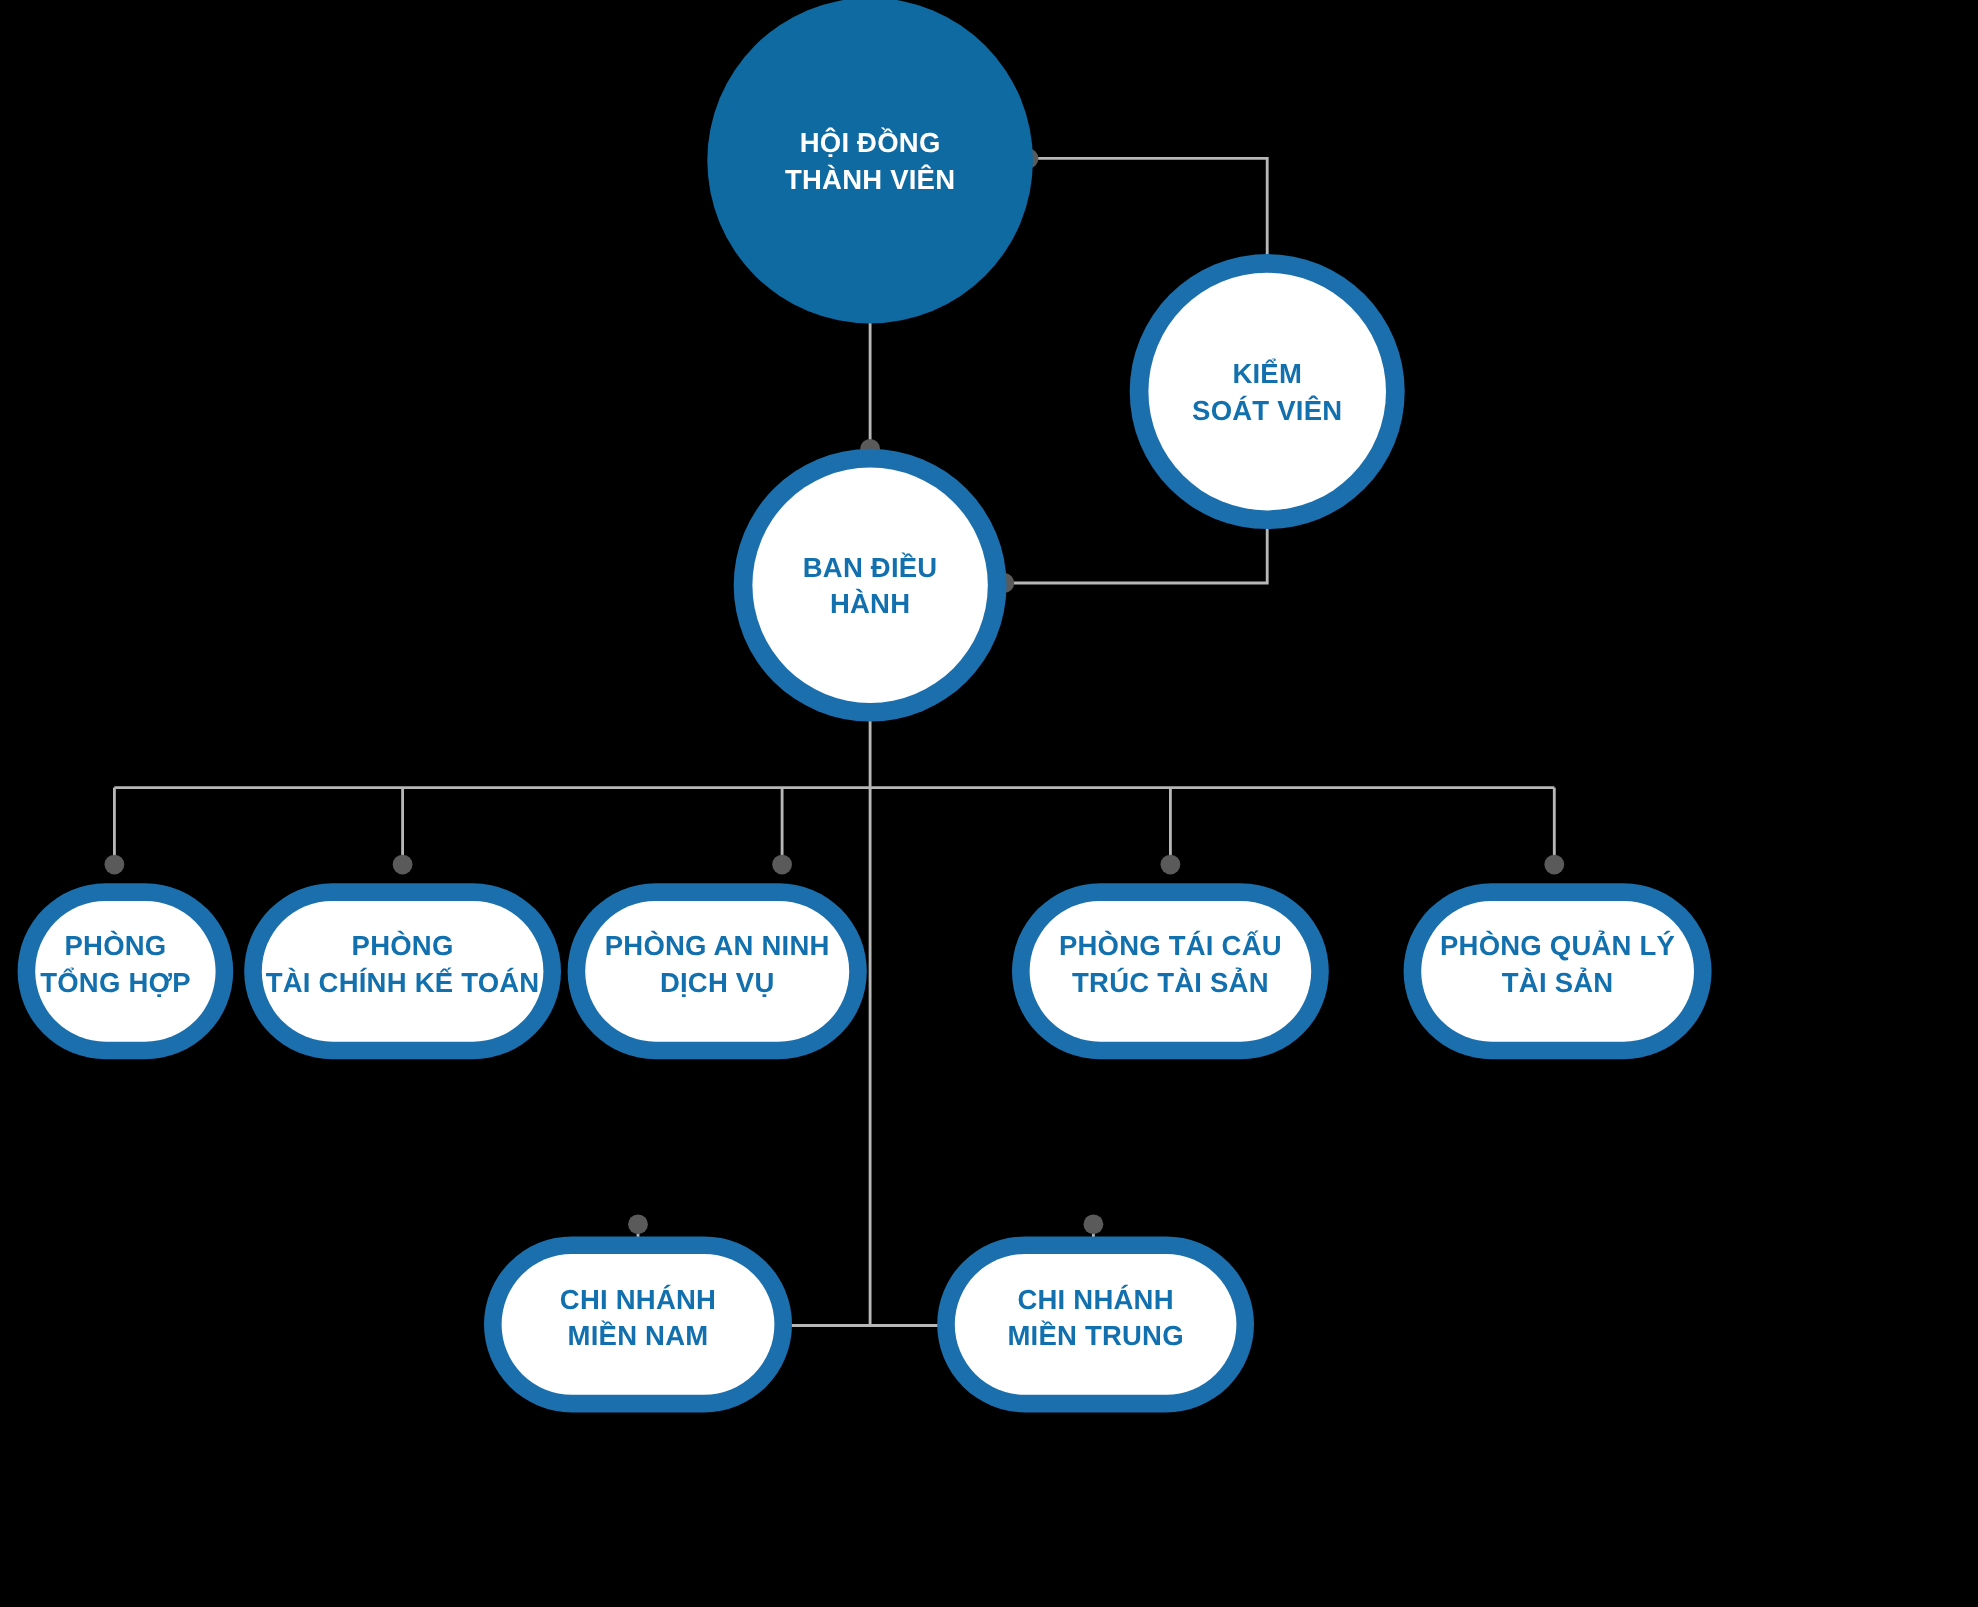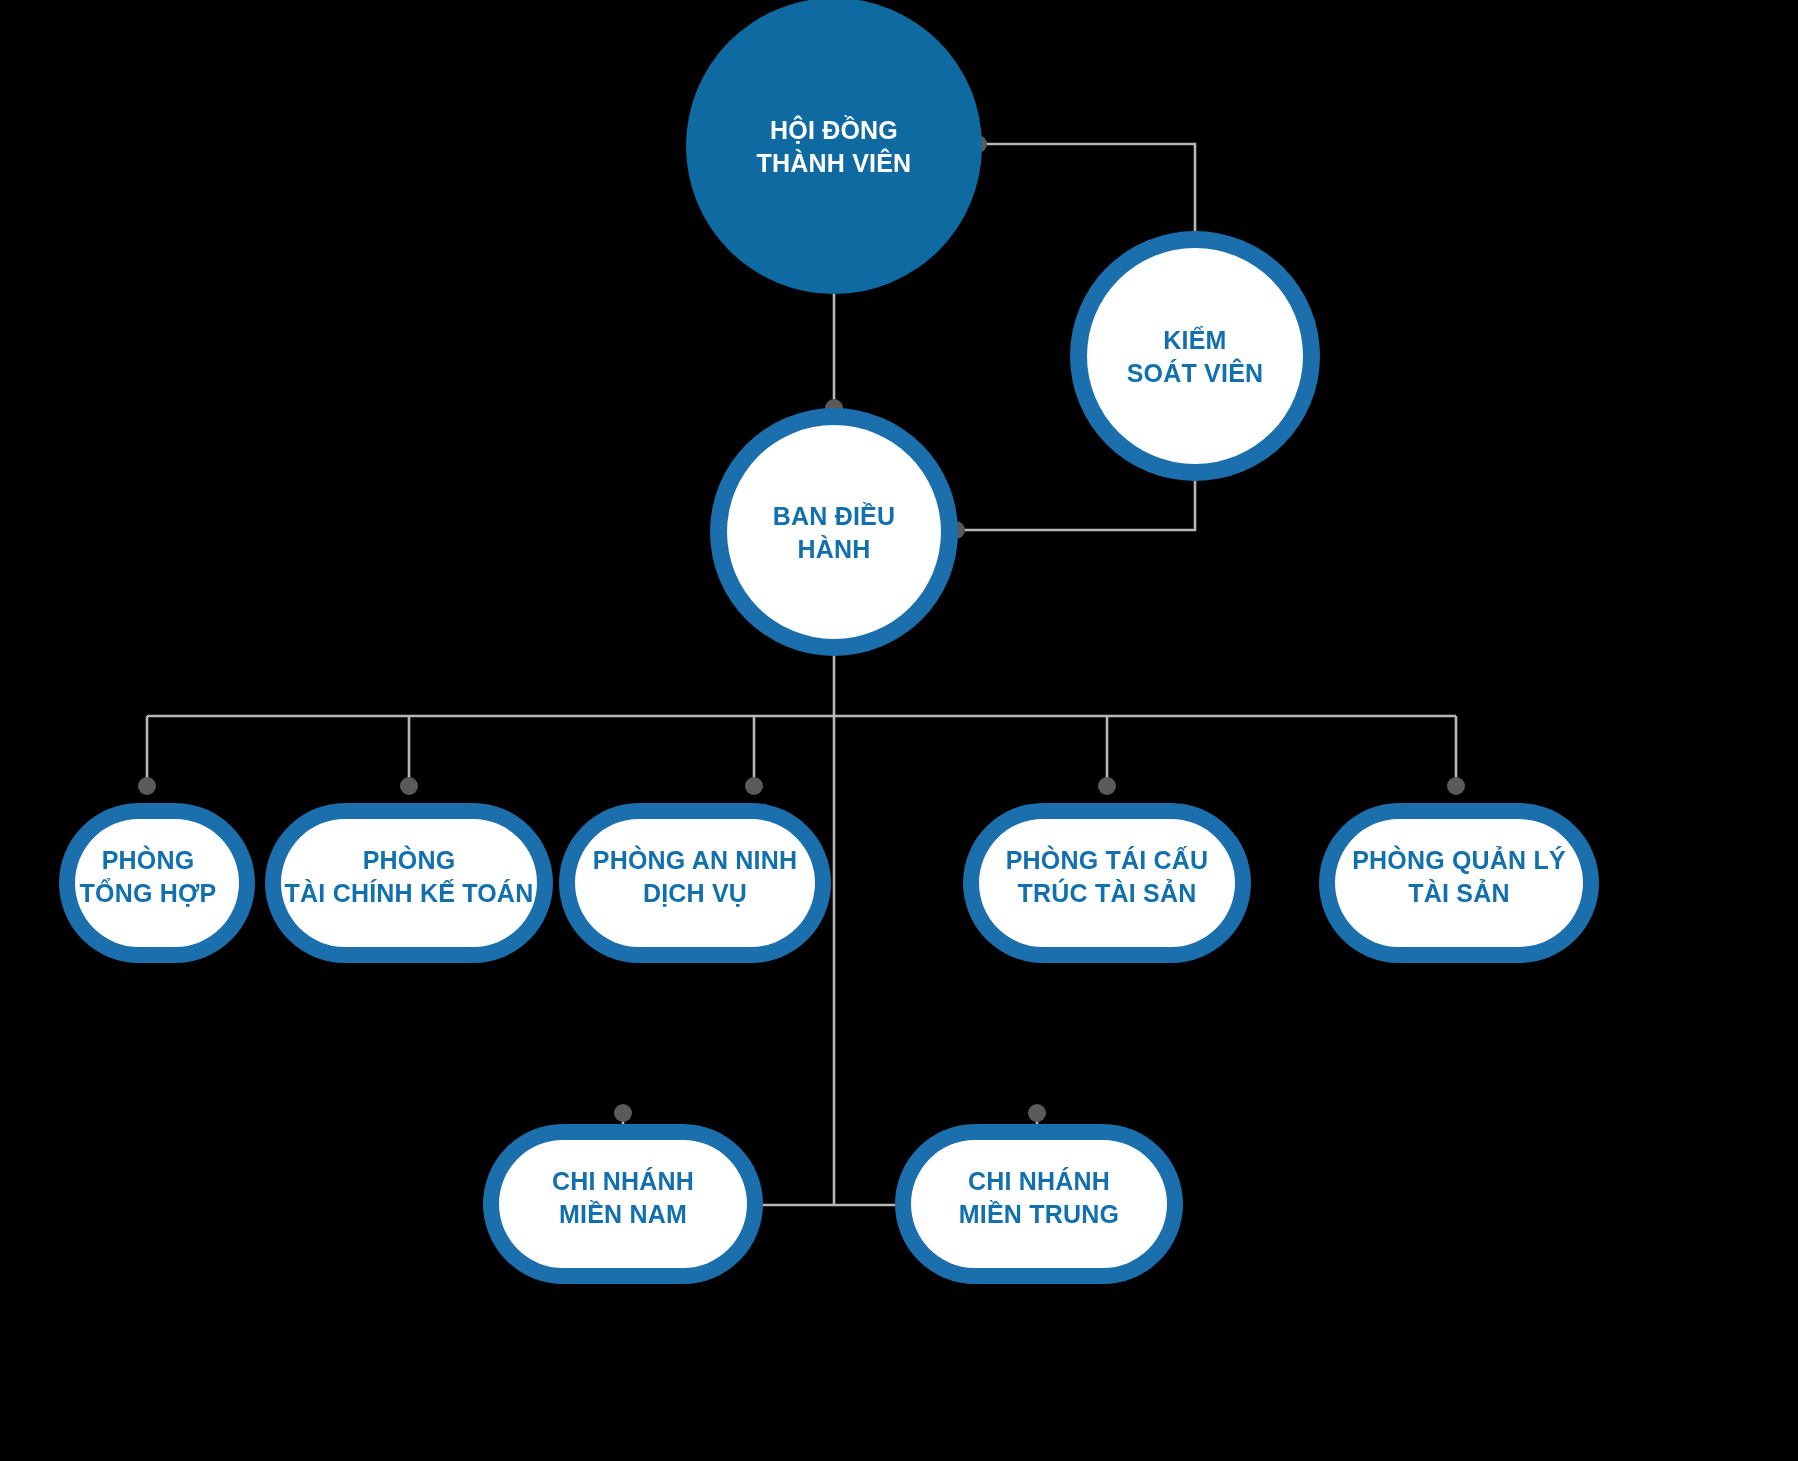--- a/index.html
+++ b/index.html
@@ -10,21 +10,20 @@
   body {
     width: 1798px;
     height: 1461px;
     overflow: hidden;
     font-family: "Liberation Sans", sans-serif;
   }
   #chart-root {
     position: relative;
     width: 1754px;
     height: 1461px;
-    margin-left: 43px;
   }
   svg#org-svg {
     display: block;
     width: 1798px;
     height: 1461px;
   }
   .node-label {
     font-family: "Liberation Sans", sans-serif;
     font-weight: bold;
     text-anchor: middle;

